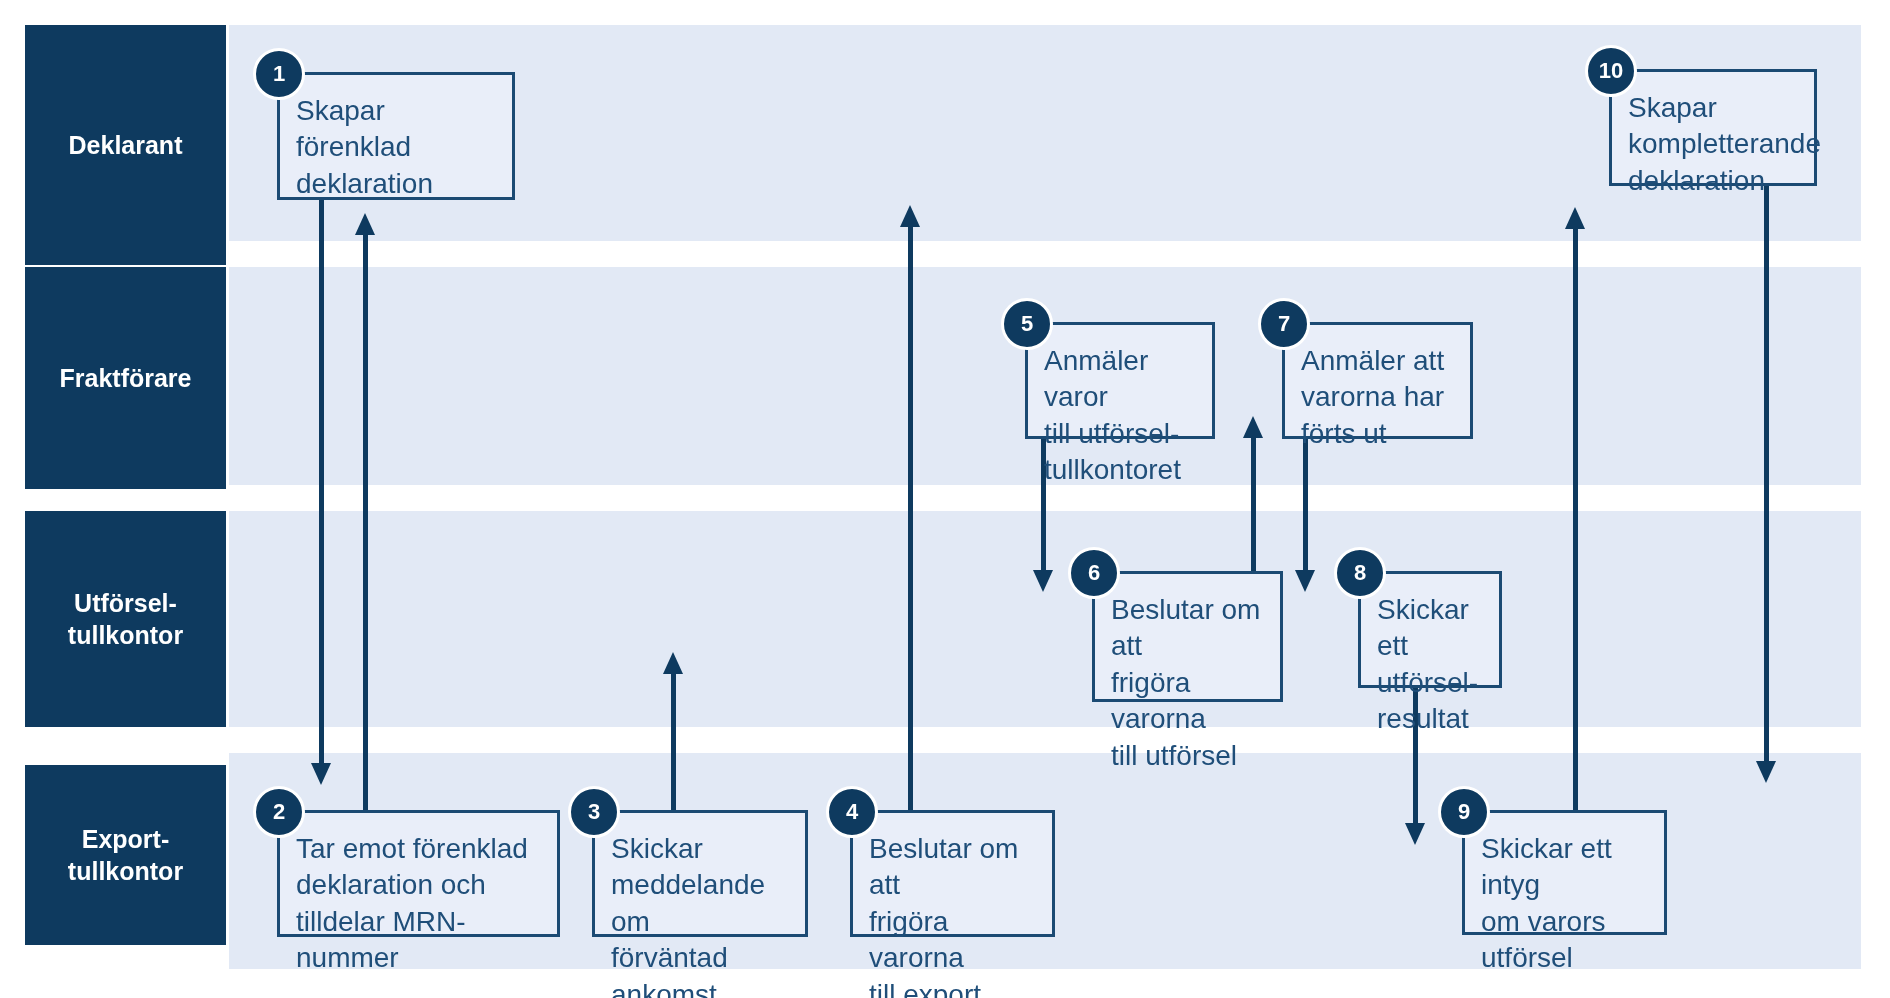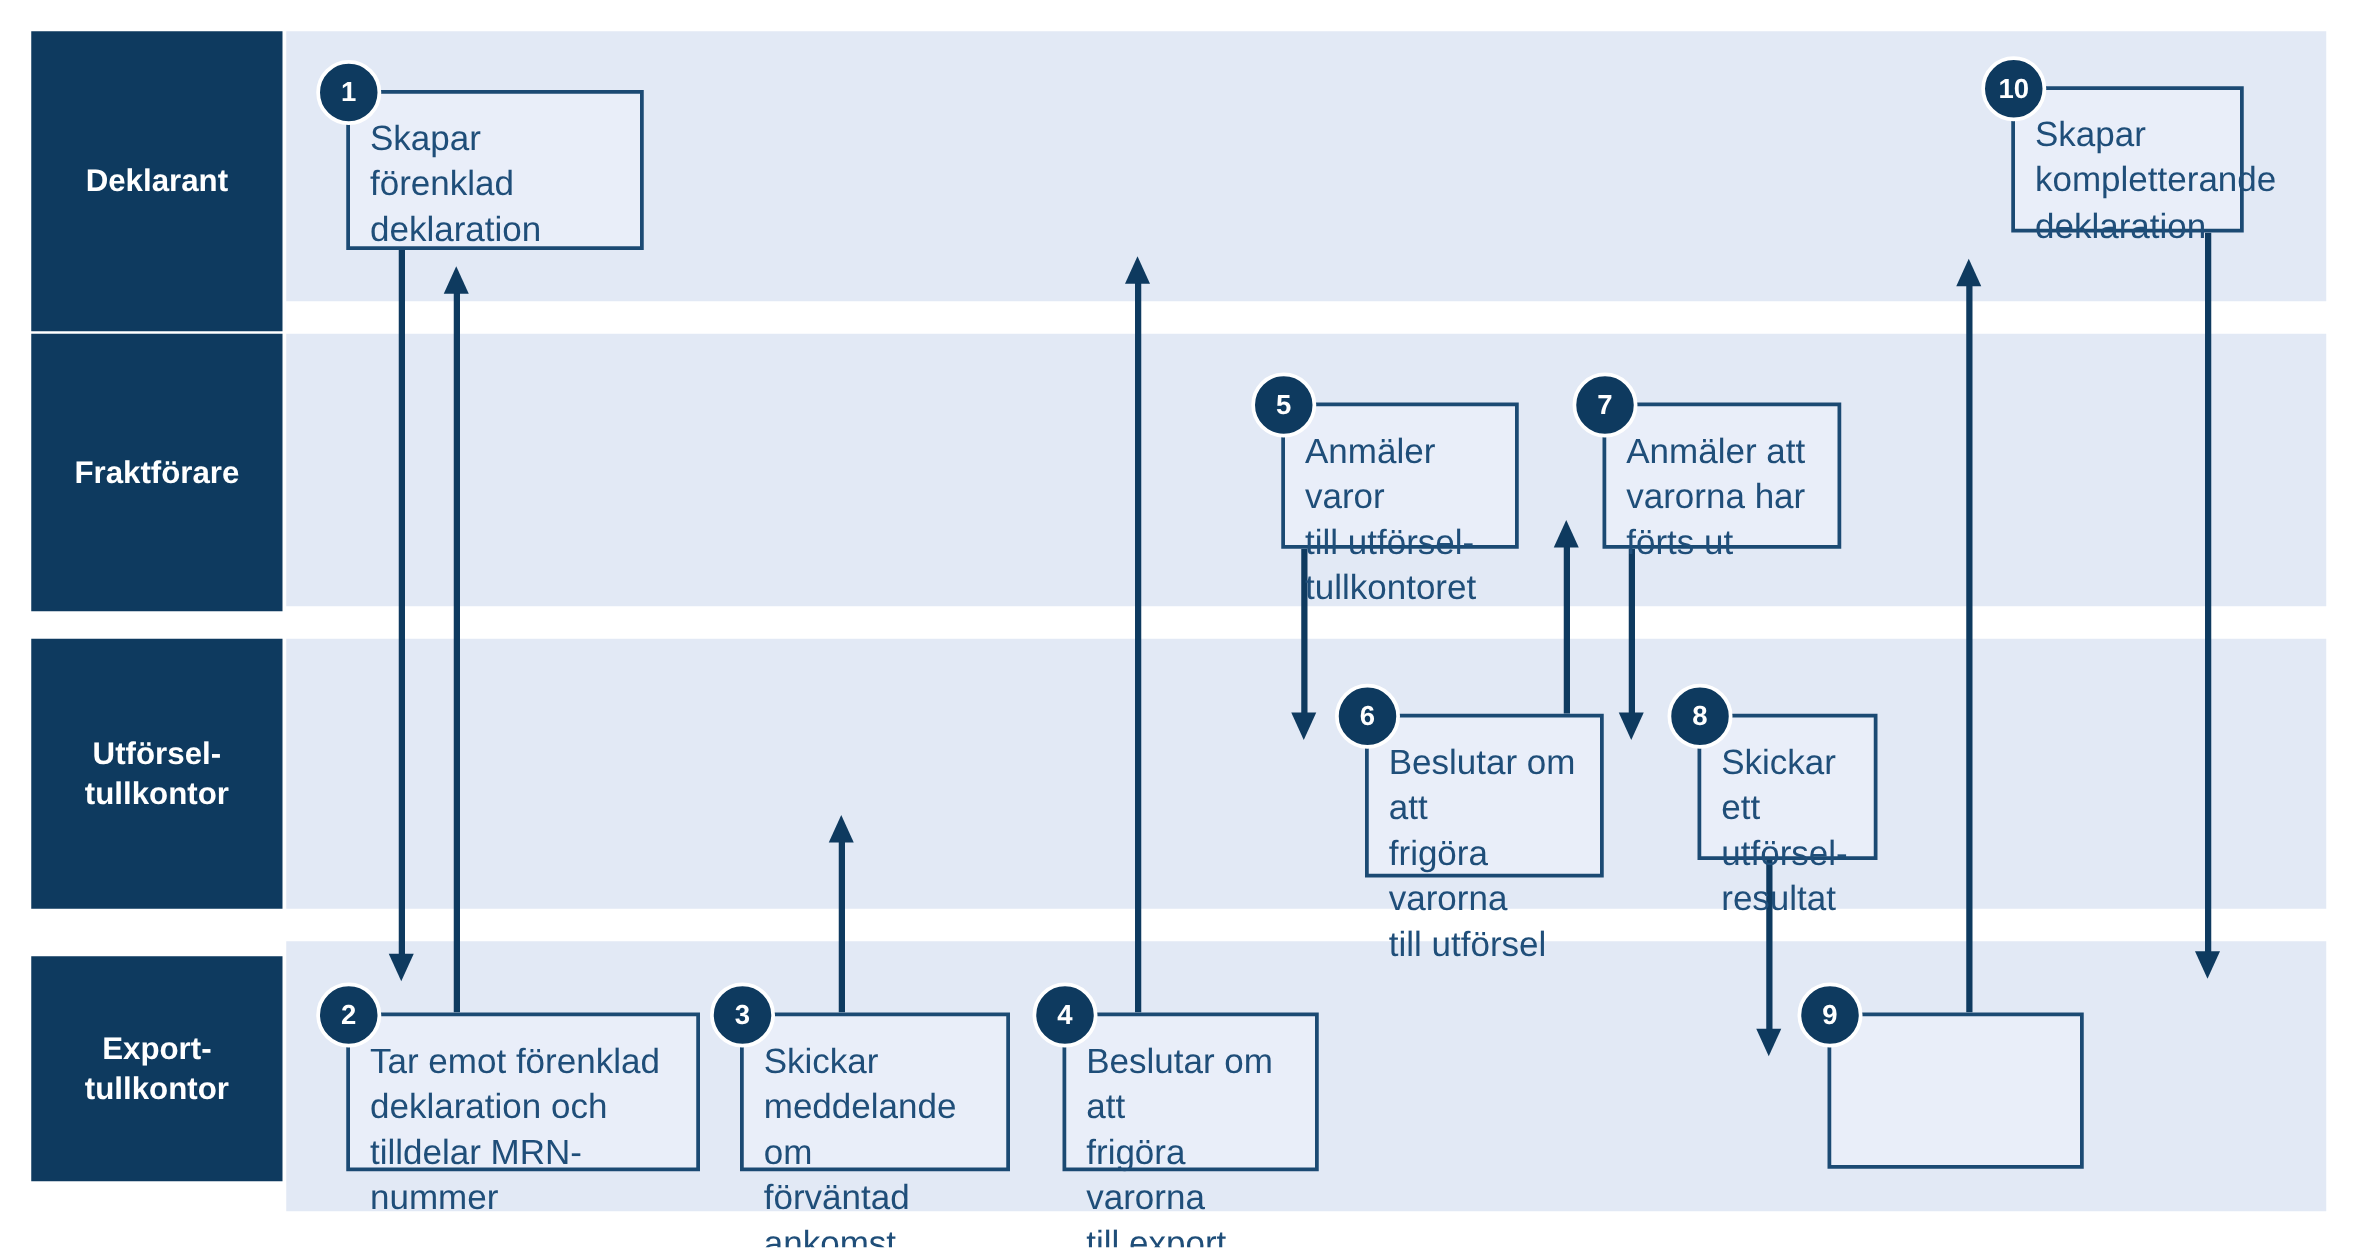--- a/index.html
+++ b/index.html
@@ -126,22 +126,25 @@
 
   <div class="step" style="left:1358px;top:571px;width:144px;height:117px">
     <span class="badge">8</span>
     <div class="step-text">Skickar ett
 utförsel-
 resultat</div>
   </div>
 
   <div class="step" style="left:1462px;top:810px;width:205px;height:125px">
     <span class="badge">9</span>
+    <div class="step-text">Skickar ett intyg
+om varors
+utförsel</div>
   </div>
 
-  <div class="step" style="left:1609px;top:69px;width:186px;height:117px">
+  <div class="step" style="left:1609px;top:69px;width:208px;height:117px">
     <span class="badge">10</span>
     <div class="step-text">Skapar
 kompletterande
 deklaration</div>
   </div>
 
 </div>
 
 </body></html>

